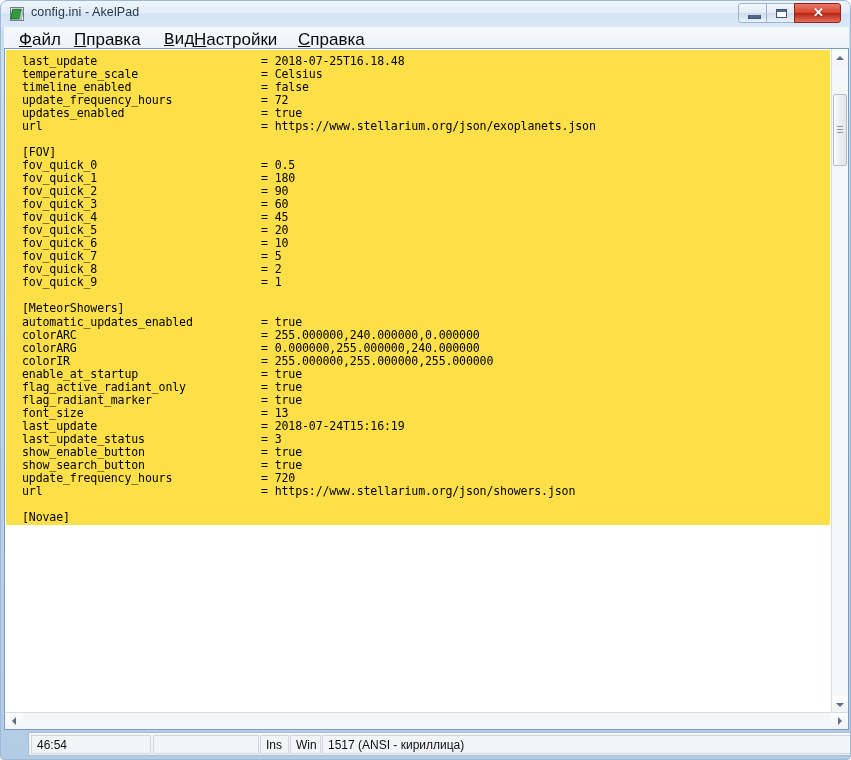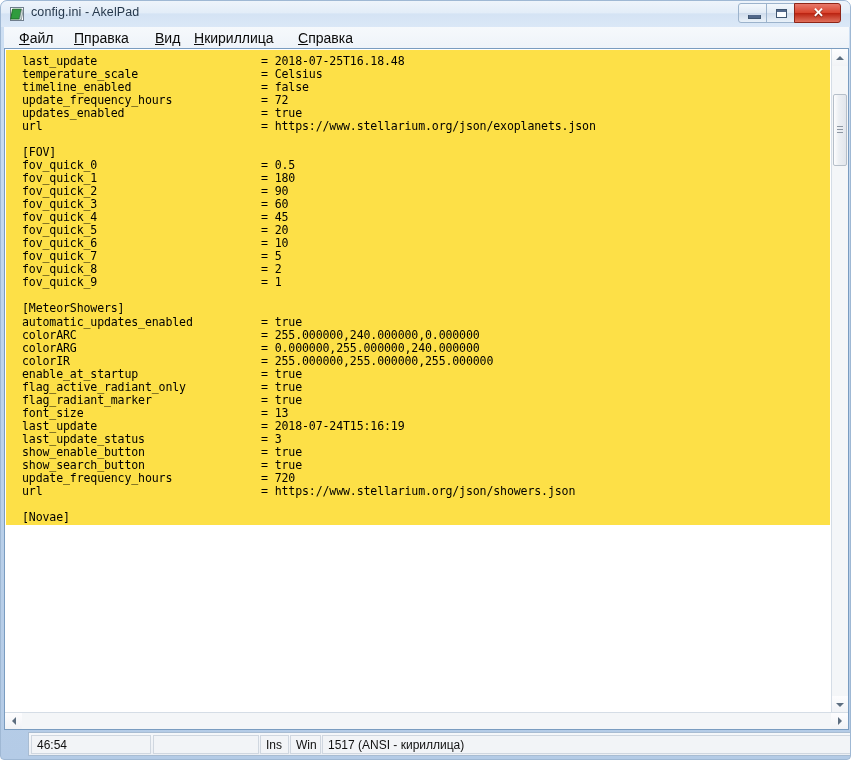--- a/index.html
+++ b/index.html
@@ -108,21 +108,21 @@
   #menubar {
     position: absolute;
     left: 3px; top: 26px;
     width: 845px; height: 22px;
     background: linear-gradient(to bottom, #f6f9fc 0%, #eef3f9 100%);
     border-bottom: 1px solid #c4d3e3;
   }
   .menu-item {
     position: absolute;
     top: 3px;
-    font-size: 14px;
+    font-size: 17px;
     color: #0a0a0a;
     white-space: nowrap;
     padding: 0 4px;
     cursor: default;
   }
   .menu-item u { text-decoration: underline; }
 
   
   #client {
     position: absolute;
@@ -274,22 +274,22 @@
       <span class="glyph-max"></span>
     </div>
     <div class="wbtn" id="btn-close">
       <span class="glyph-close">✕</span>
     </div>
   </div>
 
   <div id="menubar">
       <div class="menu-item" style="left: 11px;"><u>Ф</u><span>айл</span></div>
       <div class="menu-item" style="left: 66px;"><u>П</u><span>правка</span></div>
-      <div class="menu-item" style="left: 147px;"><u>В</u><span>ид</span></div>
-      <div class="menu-item" style="left: 186px;"><u>Н</u><span>кириллица</span></div>
+      <div class="menu-item" style="left: 156px; font-family: Liberation Mono, monospace;"><u>В</u><span>ид</span></div>
+      <div class="menu-item" style="left: 186px;"><u>Н</u><span>астройки</span></div>
       <div class="menu-item" style="left: 290px;"><u>С</u><span>правка</span></div>
     </div>
 
   <div id="client">
 
     <div id="editor">
       <pre id="text">last_update                        = 2018-07-25T16.18.48
 temperature_scale                  = Celsius
 timeline_enabled                   = false
 update_frequency_hours             = 72

